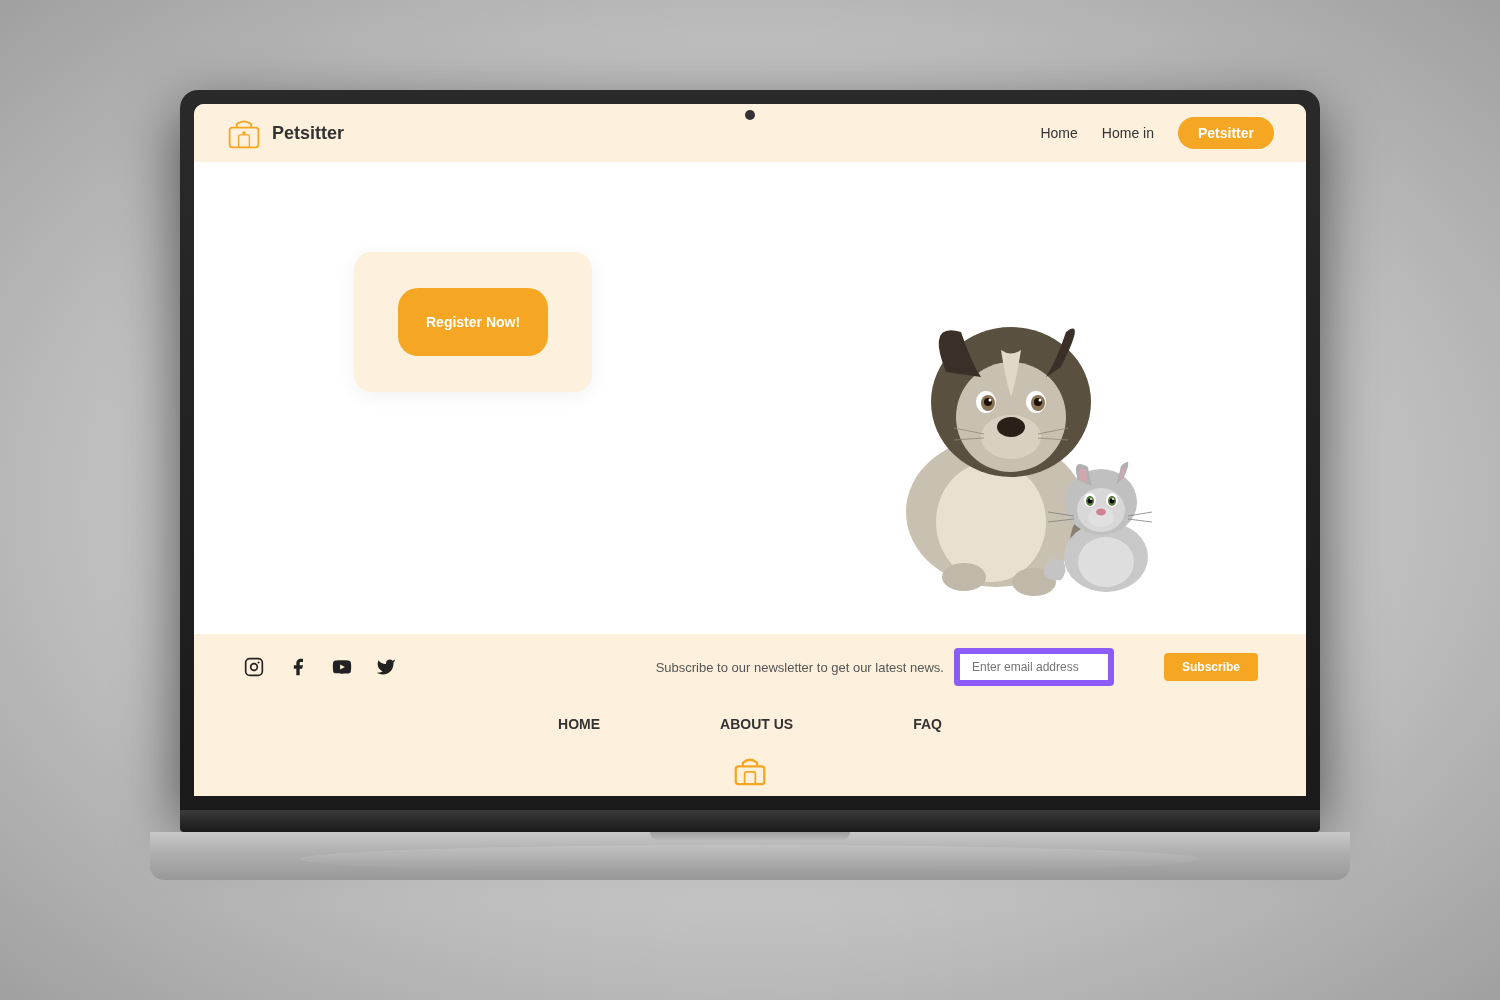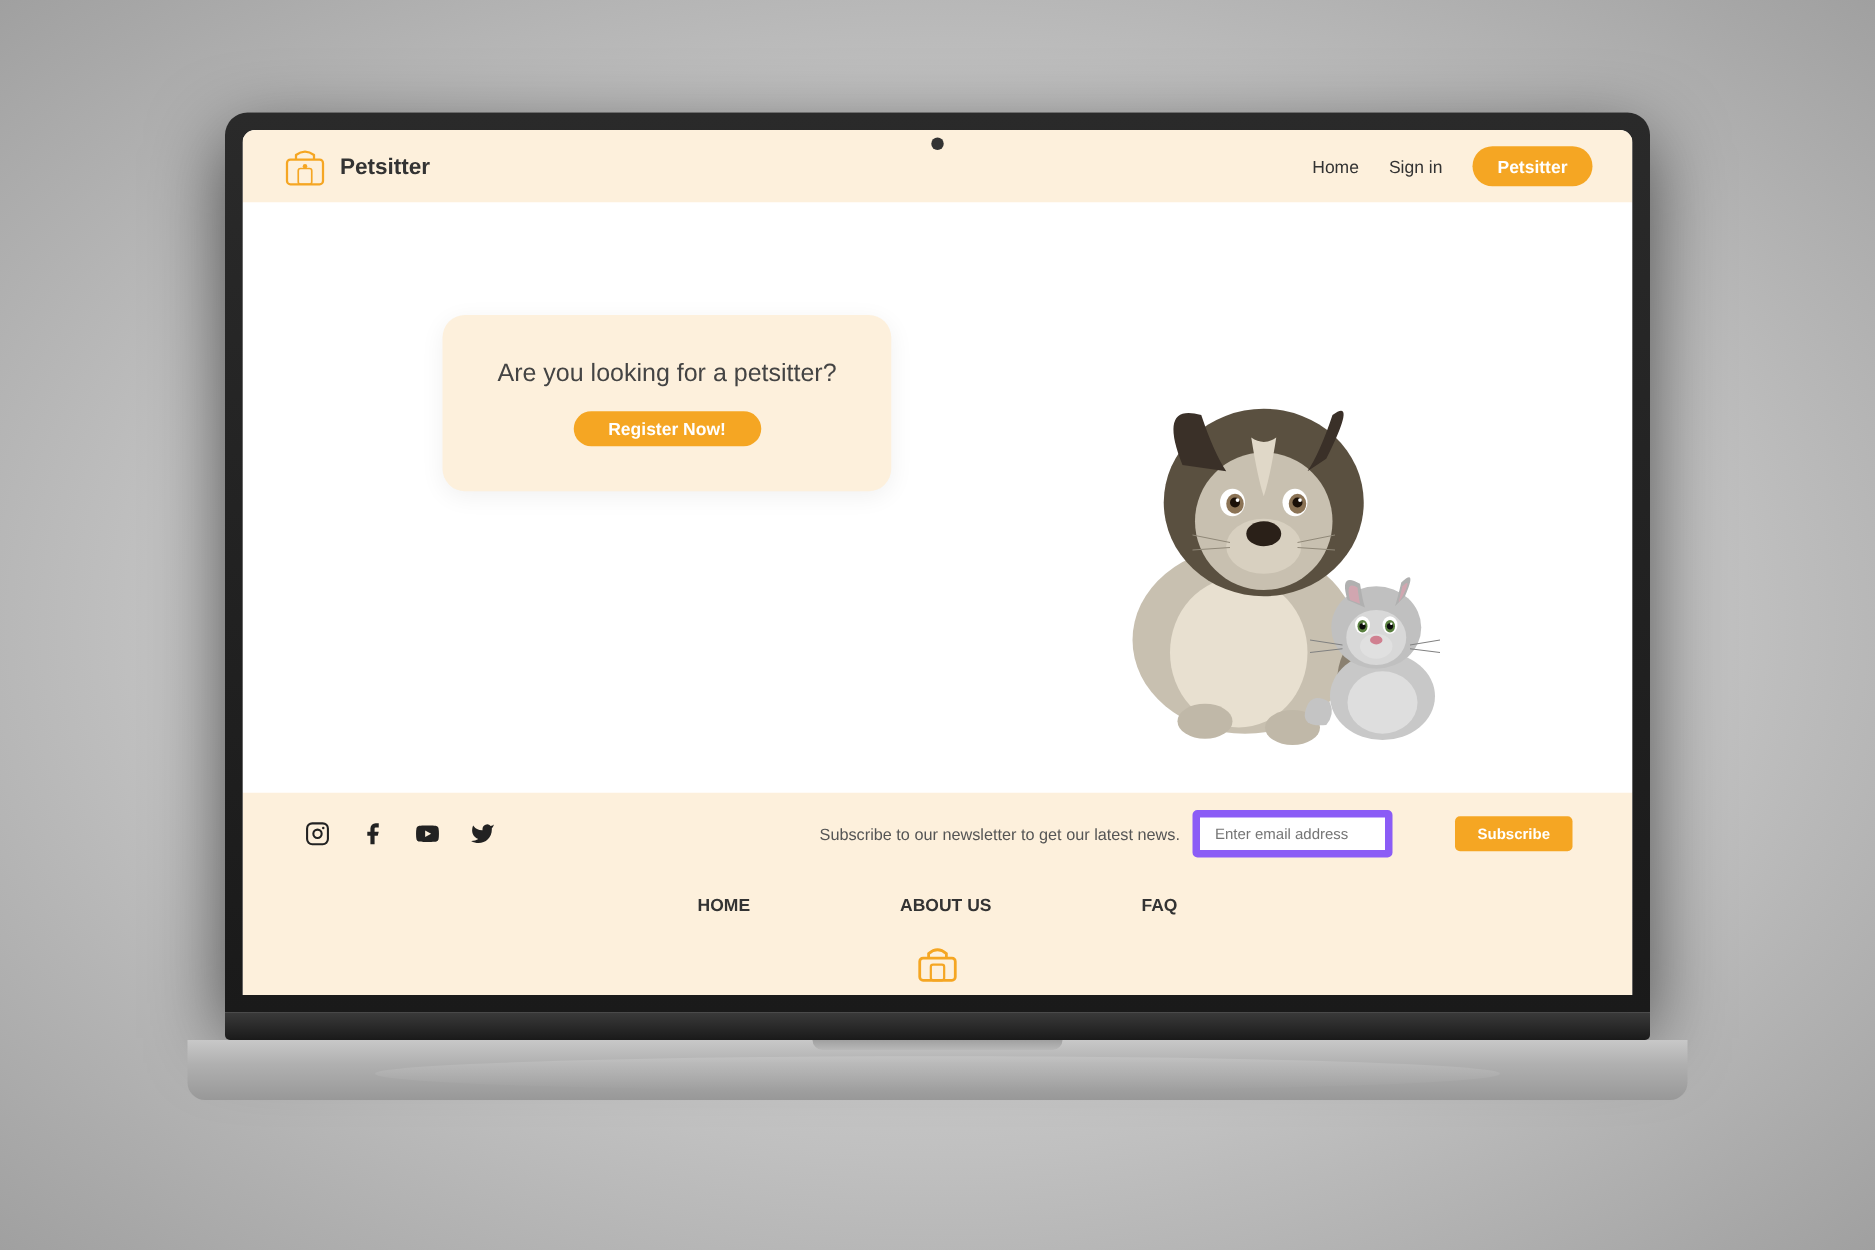--- a/index.html
+++ b/index.html
@@ -143,21 +143,21 @@
       font-size: 20px;
       color: #444;
       font-weight: 400;
     }
 
     .register-now-btn {
       background: #f5a623;
       color: #fff;
       border: none;
       border-radius: 20px;
-      padding: 6px 28px;
+      padding: 26px 28px;
       font-size: 14px;
       font-weight: 600;
       cursor: pointer;
     }
 
     
     .pet-image-area {
       position: absolute;
       right: 120px;
       top: 20px;
@@ -314,29 +314,28 @@
             <svg class="logo-icon" viewBox="0 0 40 40" fill="none" xmlns="http://www.w3.org/2000/svg">
               <rect x="4" y="14" width="32" height="22" rx="3" stroke="#f5a623" stroke-width="2" fill="none"></rect>
               <path d="M12 14 V10 Q20 4 28 10 V14" stroke="#f5a623" stroke-width="2" fill="none"></path>
               <rect x="14" y="22" width="12" height="14" rx="2" stroke="#f5a623" stroke-width="1.5" fill="none"></rect>
               <circle cx="20" cy="20" r="2" fill="#f5a623"></circle>
             </svg>
             <span class="logo-text">Petsitter</span>
           </div>
           <nav class="nav-area">
             <a class="nav-link" href="#">Home</a>
-            <a class="nav-link" href="#">Sign in</a>
+            <a class="nav-link" href="#">Home in</a>
             <button class="register-btn">Petsitter</button>
           </nav>
         </header>
 
         <main class="main-content">
 
           <div class="hero-card">
-            <p class="hero-text">Are you looking for a petsitter?</p>
             <button class="register-now-btn">Register Now!</button>
           </div>
 
           <div class="pet-image-area">
             <svg class="pets-svg" viewBox="0 0 360 400" xmlns="http://www.w3.org/2000/svg">
 
               <ellipse cx="180" cy="310" rx="90" ry="75" fill="#c8c0b0"></ellipse>
 
               <ellipse cx="175" cy="320" rx="55" ry="60" fill="#e8e0d0"></ellipse>
 

